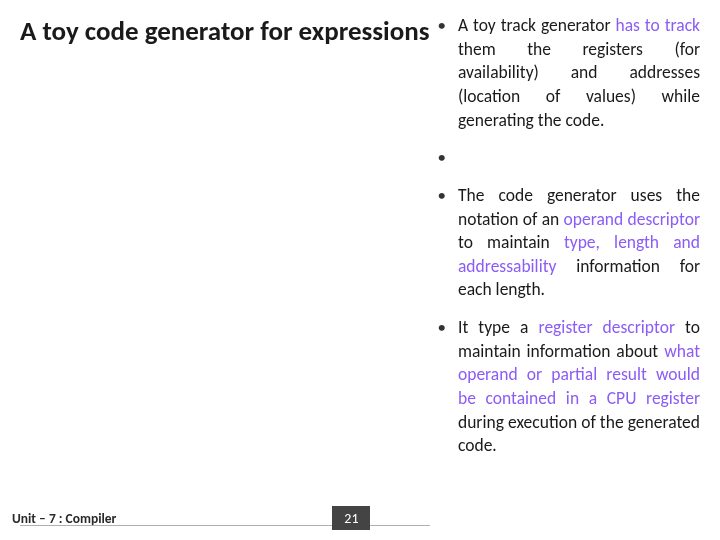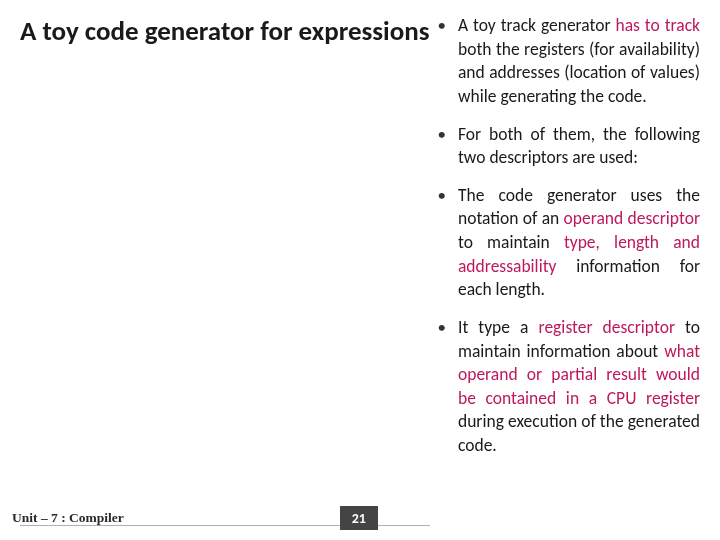--- a/index.html
+++ b/index.html
@@ -41,69 +41,68 @@
     margin-right: 12px;
     line-height: 1.4;
     flex-shrink: 0;
   }
   .bullet-text {
     font-size: 17.5px;
     color: #1a1a1a;
     line-height: 1.35;
     text-align: justify;
   }
-  .hl { color: #be185d; }
+  .hl { color: #8b5cf6; }
   .ul { }
   .footer {
     position: absolute;
     bottom: 10px;
     left: 0;
     width: 100%;
     padding: 0 10px 0 12px;
     display: flex;
     align-items: center;
     font-size: 13.5px;
     font-weight: 600;
     color: #2a2a2a;
   }
-  .footer-left { flex: 0 0 auto; font-family: Liberation Serif, serif; }
+  .footer-left { flex: 0 0 auto; }
   .footer-center {
     flex: 0 0 auto;
     width: 38px;
     height: 24px;
     background: #444;
     color: #fff;
     display: flex;
     align-items: center;
     justify-content: center;
-    font-weight: 700;
+    font-weight: 400;
     margin-left: 216px;
     margin-right: 12px;
     font-size: 14px;
   }
   .footer-right { flex: 1; text-align: left; }
 </style>
 </head>
 <body>
 
 <div class="slide">
   <div class="title">A toy code generator for expressions</div>
 
   <div class="content">
 
     <div class="bullet">
       <span class="bullet-mark">•</span>
       <span class="bullet-text">
-        <span>A toy track generator </span><span class="hl">has to track</span><span> both the </span><span class="ul">registers</span><span> (for availability) and </span><span class="ul">addresses</span><span> (location of values) while generating the code.</span>
+        <span>A toy track generator </span><span class="hl">has to track</span><span> them the </span><span class="ul">registers</span><span> (for availability) and </span><span class="ul">addresses</span><span> (location of values) while generating the code.</span>
       </span>
     </div>
 
     <div class="bullet">
       <span class="bullet-mark">•</span>
-      <span class="bullet-text">For both of them, the following two descriptors are used:</span>
     </div>
 
     <div class="bullet">
       <span class="bullet-mark">•</span>
       <span class="bullet-text">
         <span>The code generator uses the notation of an </span><span class="hl">operand descriptor</span><span> to maintain </span><span class="hl">type, length and addressability</span><span> information for each length.</span>
       </span>
     </div>
 
     <div class="bullet">

